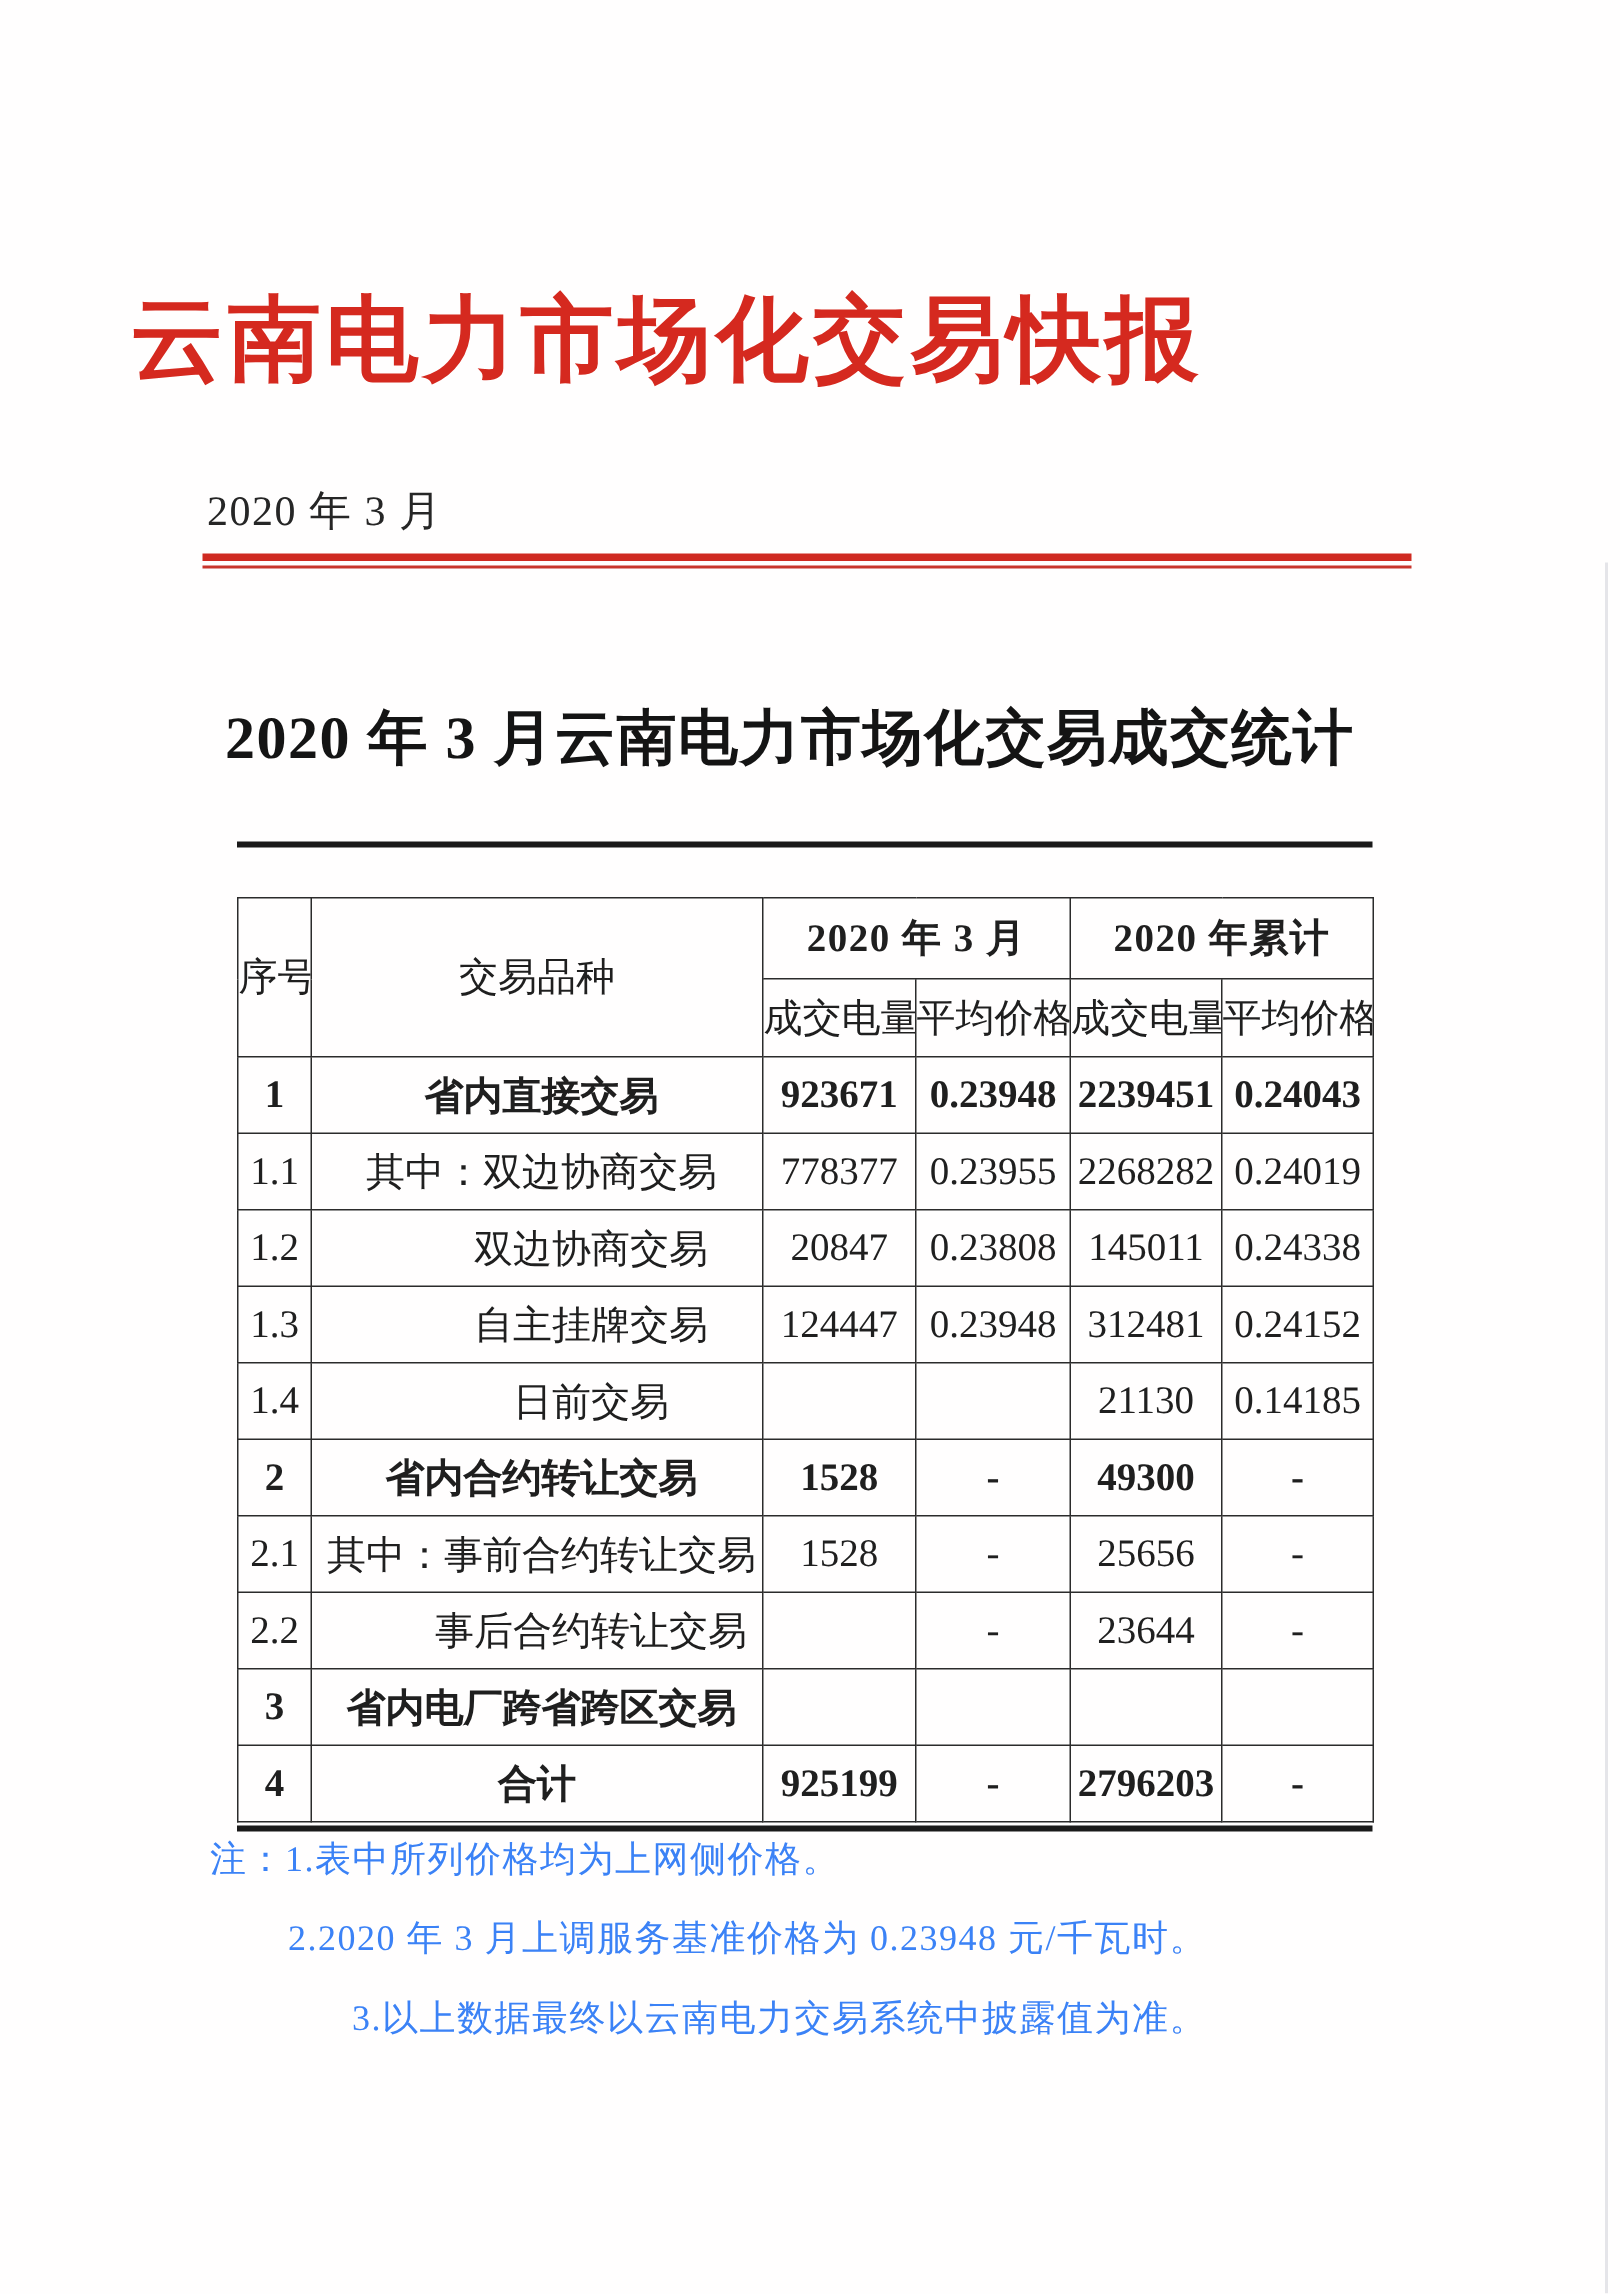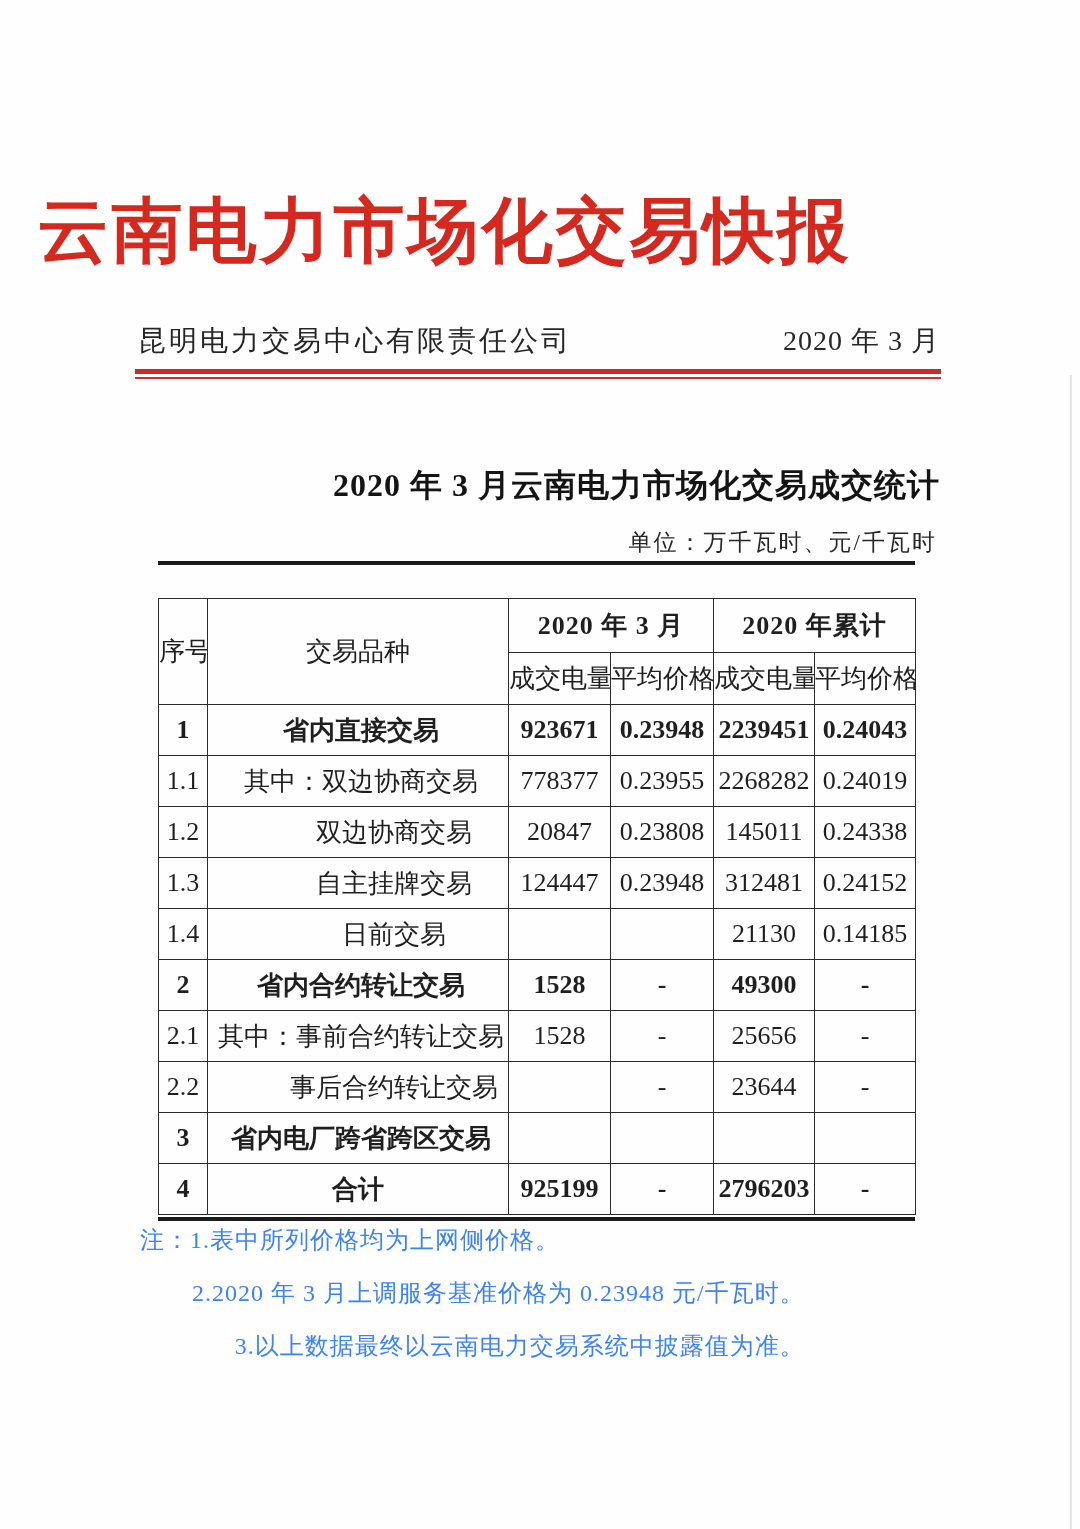--- a/index.html
+++ b/index.html
@@ -6,39 +6,39 @@
   body{
     width:1080px;height:1529px;
     background:#ffffff;
     font-family:"Liberation Serif","DejaVu Serif",serif;
     color:#1f1f1f;
   }
   .page{position:relative;width:1080px;height:1529px;background:#fffefe;overflow:hidden;}
 
   .doc-title{
     position:absolute;top:184px;left:0;width:889px;
-    text-align:center;font-size:71px;font-weight:bold;
+    text-align:center;font-size:62px;font-weight:bold;
     letter-spacing:3px;color:#d5291f;white-space:nowrap;
   }
   .subheader{
     position:absolute;top:322px;left:138px;width:802px;
     display:flex;justify-content:space-between;align-items:baseline;
     font-size:28px;color:#262626;white-space:nowrap;
   }
   .subheader .company{letter-spacing:3px;}
   .subheader .issue-date{letter-spacing:1px;}
 
   .red-rule{position:absolute;top:369px;left:135px;width:806px;}
   .red-rule .thick{height:5px;background:#cf2a21;}
   .red-rule .gap{height:3px;}
   .red-rule .thin{height:2px;background:#c8352c;}
 
   .table-title{
     position:absolute;top:464px;left:150px;width:790px;
-    text-align:right;font-size:32px;font-weight:bold;
+    text-align:left;font-size:40px;font-weight:bold;
     letter-spacing:1px;color:#141414;white-space:nowrap;
   }
   .unit-line{
     position:absolute;top:527px;left:590px;width:347px;
     text-align:right;font-size:23px;letter-spacing:2px;color:#262626;white-space:nowrap;
   }
 
   .table-outer{position:absolute;left:158px;top:561px;width:757px;}
   .rule-heavy{height:4px;background:#1a1a1a;}
   .rule-gap{height:2px;background:transparent;}
@@ -67,32 +67,30 @@
   .scan-edge{position:absolute;left:1070px;top:375px;width:2px;height:1154px;background:#e5e5e9;}
 </style>
 </head>
 <body>
 
 <div class="page">
 
   <div class="doc-title">云南电力市场化交易快报</div>
 
   <div class="subheader">
-    <span class="company">昆明电力交易中心有限责任公司</span>
     <span class="issue-date">2020 年 3 月</span>
   </div>
 
   <div class="red-rule">
     <div class="thick"></div>
     <div class="gap"></div>
     <div class="thin"></div>
   </div>
 
   <div class="table-title">2020 年 3 月云南电力市场化交易成交统计</div>
-  <div class="unit-line">单位：万千瓦时、元/千瓦时</div>
 
   <div class="table-outer">
     <div class="rule-heavy"></div>
     <div class="rule-gap"></div>
     <table>
       <colgroup>
         <col class="c-seq">
           <col class="c-name">
           <col class="c-mv">
           <col class="c-mp">

